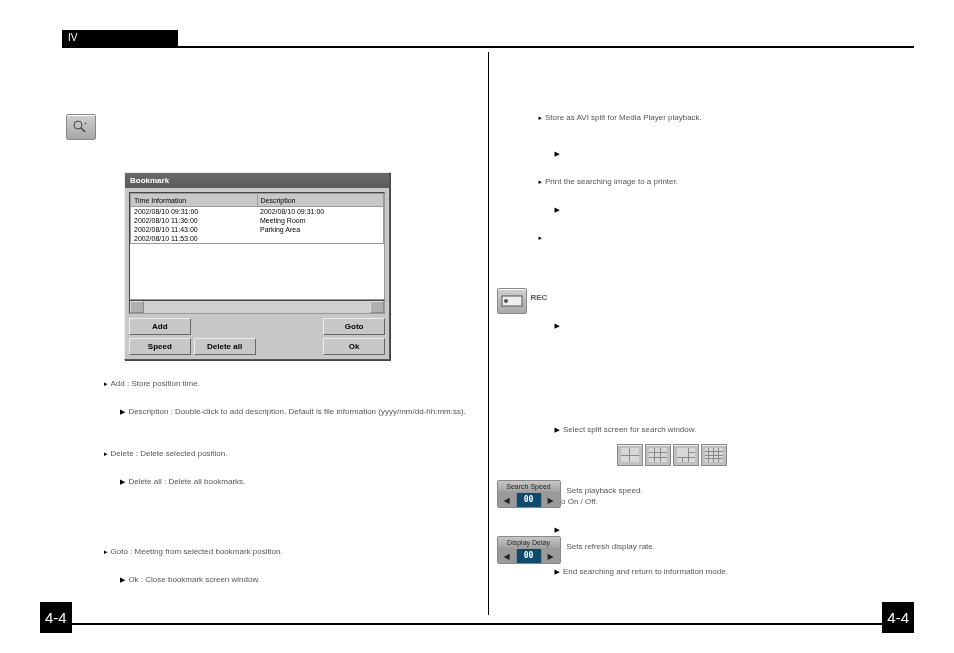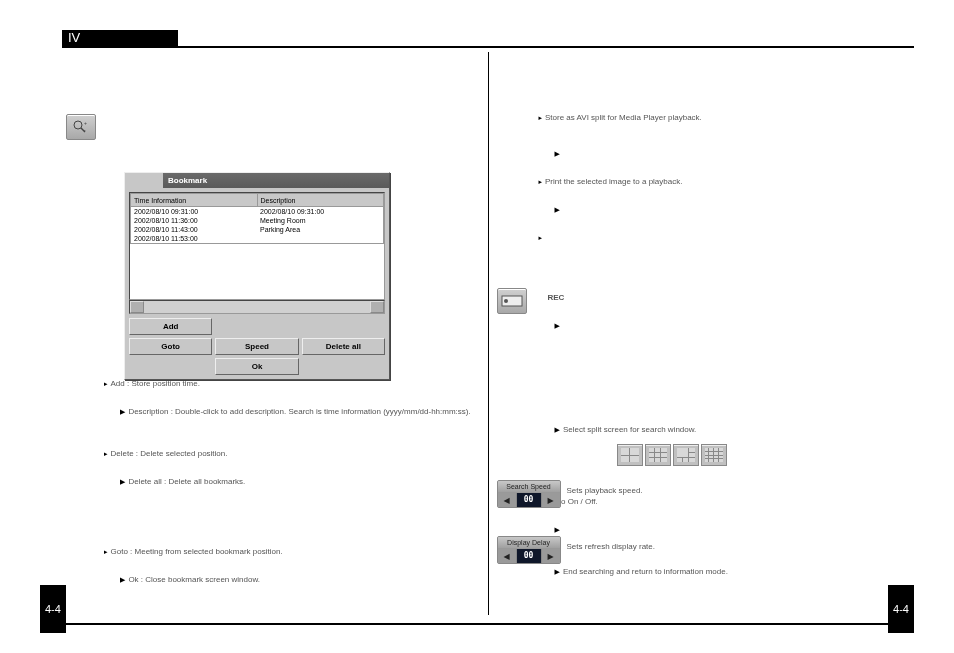--- a/index.html
+++ b/index.html
@@ -25,21 +25,21 @@
     border-bottom: 2px solid #000;
   }
   .header-tab {
     position: absolute;
     top: 30px;
     left: 62px;
     width: 110px;
     height: 16px;
     background: #000;
     color: #fff;
-    font-size: 13px;
+    font-size: 10px;
     line-height: 16px;
     padding-left: 6px;
   }
   .columns {
     position: absolute;
     top: 52px;
     left: 62px;
     right: 40px;
     bottom: 38px;
     display: flex;
@@ -58,22 +58,22 @@
     left: 40px;
     right: 40px;
     bottom: 28px;
     border-top: 2px solid #000;
   }
   .page-badge {
     position: absolute;
     bottom: 20px;
     background: #000;
     color: #fff;
-    font-size: 11px;
-    padding: 18px 5px;
+    font-size: 15px;
+    padding: 7px 5px;
   }
   .page-badge.left { left: 40px; }
   .page-badge.right { right: 40px; }
 
   
   .icon-btn {
     position: absolute;
     width: 28px;
     height: 24px;
     border: 1px solid #888;
@@ -113,21 +113,21 @@
     display: flex;
     align-items: center;
     justify-content: center;
     background: #9a9a9a;
     border-right: 1px solid #888;
     cursor: pointer;
   }
   .control-body .arrow:last-child { border-right:none; border-left:1px solid #888; }
   .control-body .val {
     flex: 1;
-    background: #0f172a;
+    background: #0c4a6e;
     color: #fff;
     text-align: center;
     line-height: 14px;
     font-weight: bold;
     font-family: monospace;
   }
 
   
   .split-group {
     position: absolute;
@@ -164,21 +164,20 @@
     box-shadow: 1px 1px 0 #444;
     font-size: 8px;
   }
   .dlg-title {
     background: linear-gradient(#6a6a6a,#5a5a5a);
     color: #fff;
     font-weight: bold;
     padding: 2px 5px;
     height: 11px;
     line-height: 11px;
-    margin-left: 38px;
   }
   .dlg-body { padding: 4px; }
   .dlg-table {
     width: 100%;
     border-collapse: collapse;
     background: #fff;
     border: 1px inset #999;
     font-size: 7px;
   }
   .dlg-table th {
@@ -209,21 +208,21 @@
   .dlg-scroll .thumb {
     position: absolute;
     left: 0; top: 0;
     width: 12px; height: 10px;
     background: #b0b0b0;
     border: 1px outset #ddd;
   }
   .dlg-scroll .thumb.right { left: auto; right: 0; }
   .dlg-buttons {
     display: grid;
-    grid-template-columns: 1fr 1fr 1fr;
+    grid-template-columns: 1fr 1fr 1fr 1fr;
     gap: 3px;
     margin-top: 4px;
   }
   .dlg-btn {
     border: 1px solid #666;
     border-top-color: #eee;
     border-left-color: #eee;
     background: #c7c7c7;
     text-align: center;
     padding: 3px 0;
@@ -301,43 +300,43 @@
             <div class="dlg-btn">Goto</div>
             <div class="dlg-btn">Speed</div>
             <div class="dlg-btn">Delete all</div>
             <div class="dlg-btn empty"></div>
             <div class="dlg-btn">Ok</div>
           </div>
         </div>
       </div>
 
       <div class="txt" style="top:326px; left:42px;"><span class="bullet">▸</span><span>Add : Store position time.</span></div>
-      <div class="txt" style="top:354px; left:58px;"><span class="bullet">▶</span><span>Description : Double-click to add description. Search is time information (yyyy/mm/dd-hh:mm:ss).</span></div>
+      <div class="txt" style="top:354px; left:58px;"><span class="bullet">▶</span><span>Description : Double-click to add description. Default is file information (yyyy/mm/dd-hh:mm:ss).</span></div>
       <div class="txt" style="top:396px; left:42px;"><span class="bullet">▸</span><span>Delete : Delete selected position.</span></div>
       <div class="txt" style="top:424px; left:58px;"><span class="bullet">▶</span><span>Delete all : Delete all bookmarks.</span></div>
       <div class="txt" style="top:494px; left:42px;"><span class="bullet">▸</span><span>Goto : Meeting from selected bookmark position.</span></div>
       <div class="txt" style="top:522px; left:58px;"><span class="bullet">▶</span><span>Ok : Close bookmark screen window.</span></div>
 
     </div>
 
     <div class="divider"></div>
 
     <div class="col">
 
       <div class="icon-btn" style="top:236px; left:0;">
         <svg width="22" height="14" viewBox="0 0 22 14">
           <rect x="1" y="2" width="20" height="10" fill="#eee" stroke="#555"></rect>
           <circle cx="5" cy="7" r="2" fill="#555"></circle>
         </svg>
       </div>
-      <div class="txt" style="top:240px; left:34px; font-weight:bold;margin-left:17px;">REC</div>
+      <div class="txt" style="top:240px; left:34px; font-weight:bold;">REC</div>
 
       <div class="txt" style="top:60px; left:42px;"><span class="bullet">▸</span><span>Store as AVI split for Media Player playback.</span></div>
       <div class="txt" style="top:96px; left:58px;"><span class="bullet">▶</span></div>
-      <div class="txt" style="top:124px; left:42px;"><span class="bullet">▸</span><span>Print the selected image to a playback.</span></div>
+      <div class="txt" style="top:124px; left:42px;"><span class="bullet">▸</span><span>Print the searching image to a printer.</span></div>
       <div class="txt" style="top:152px; left:58px;"><span class="bullet">▶</span></div>
       <div class="txt" style="top:180px; left:42px;"><span class="bullet">▸</span></div>
 
       <div class="txt" style="top:268px; left:58px;"><span class="bullet">▶</span></div>
       <div class="txt" style="top:372px; left:58px;"><span class="bullet">▶</span><span>Select split screen for search window.</span></div>
       <div class="txt" style="top:444px; left:42px;"><span class="bullet">▸</span><span>Audio On / Off.</span></div>
       <div class="txt" style="top:472px; left:58px;"><span class="bullet">▶</span></div>
       <div class="txt" style="top:514px; left:58px;"><span class="bullet">▶</span><span>End searching and return to information mode.</span></div>
 
       <div class="split-group" style="top:392px; left:120px;">

